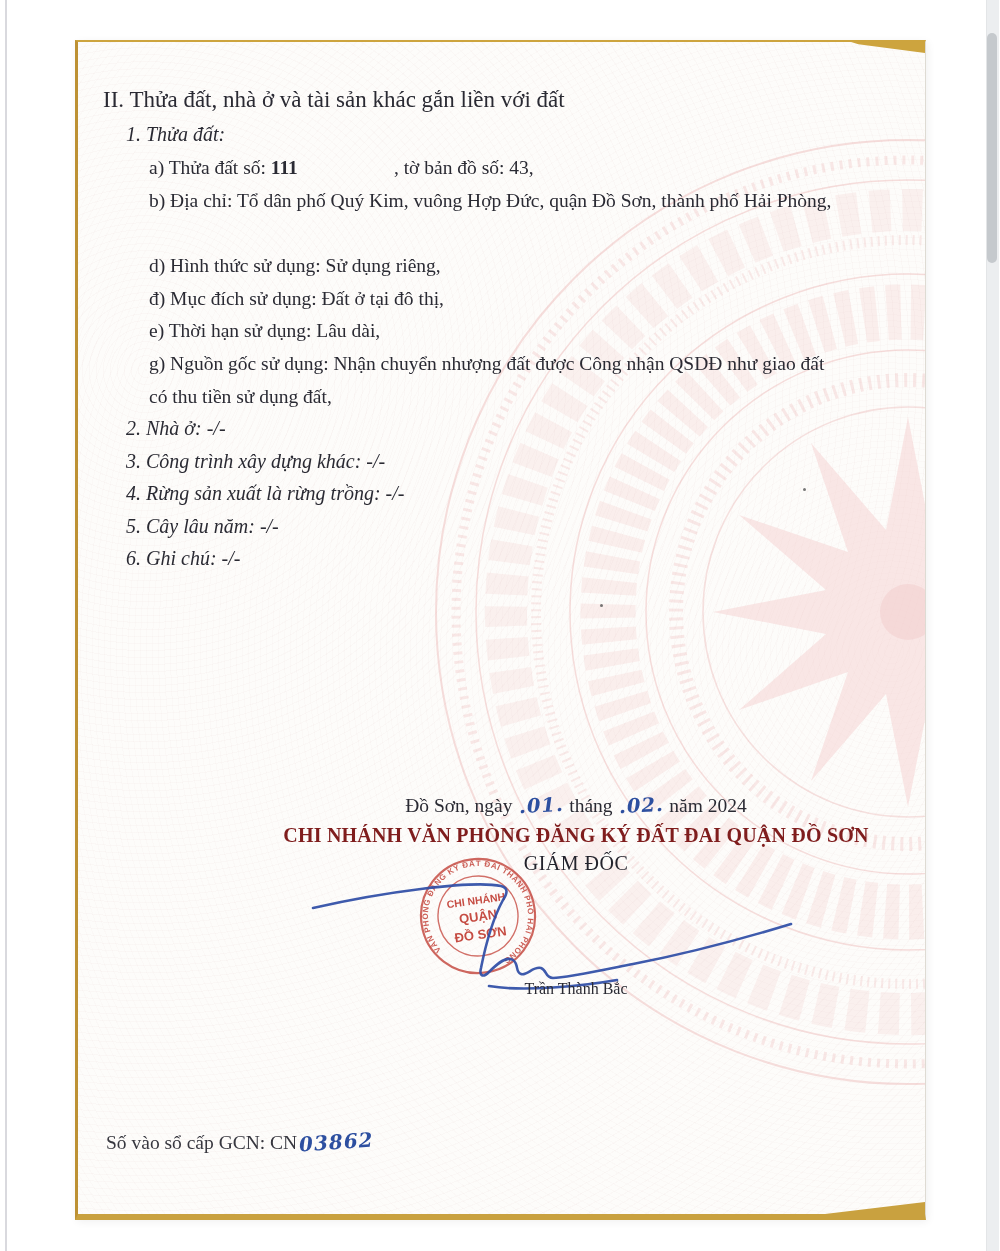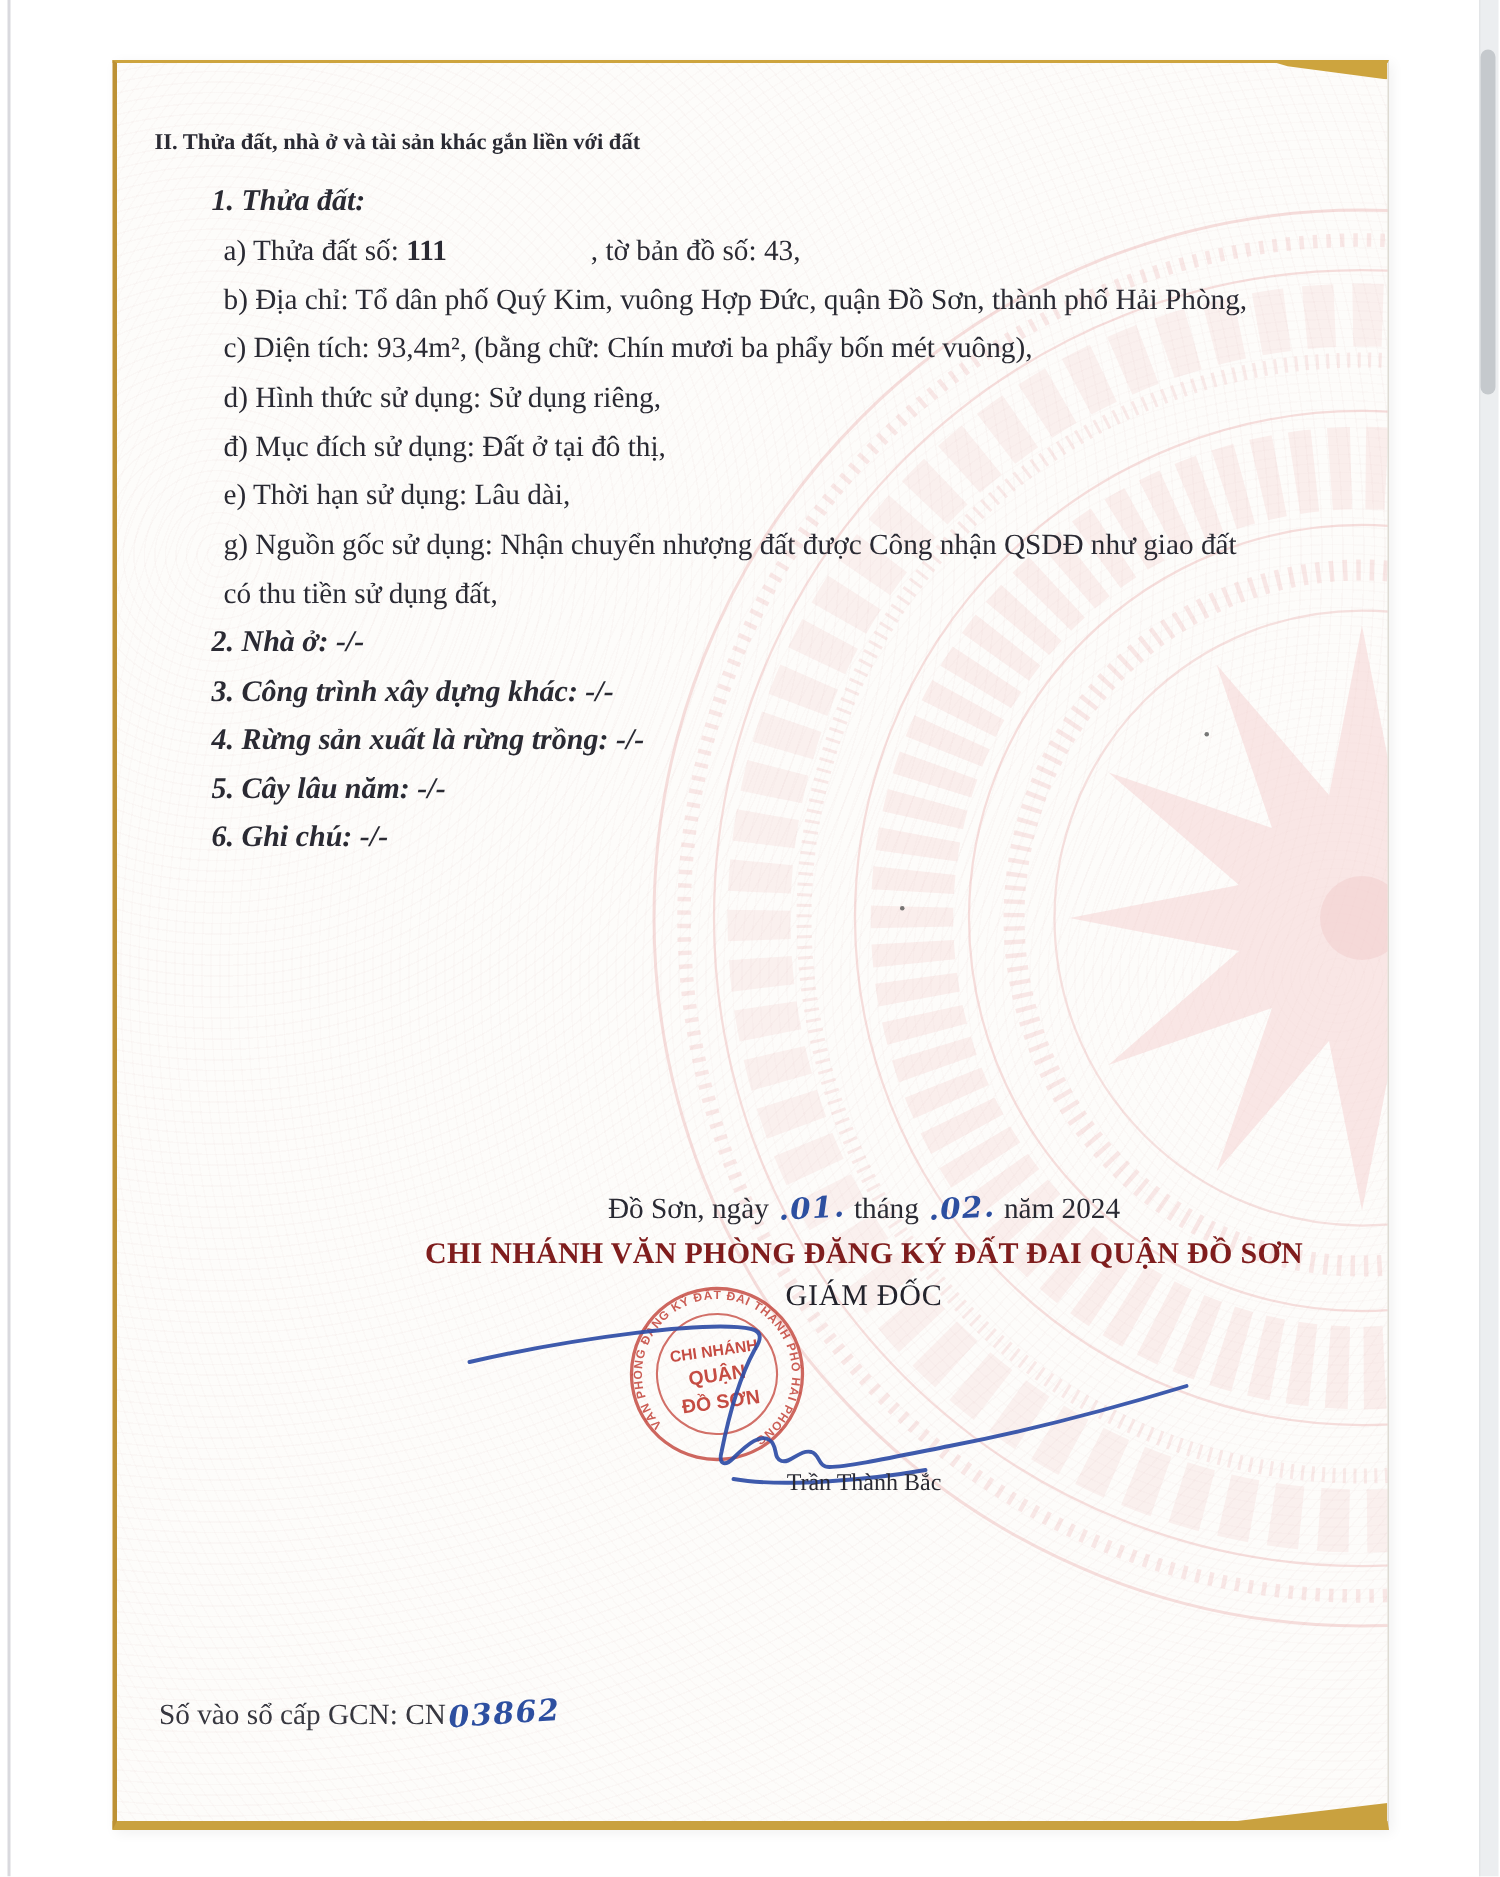--- a/index.html
+++ b/index.html
@@ -29,22 +29,22 @@
   }
   .gold-tr{position:absolute;top:0;right:0;width:74px;height:11px;background:#cda43e;
     clip-path:polygon(0 0,100% 0,100% 100%,10% 20%);}
   .gold-br{position:absolute;bottom:0;right:0;width:100px;height:12px;background:#c9a13f;
     clip-path:polygon(0 100%,100% 0,100% 100%);}
 
   .wm{position:absolute;left:290px;top:20px;width:570px;height:1120px;pointer-events:none;}
 
   .doc{position:absolute;inset:0;color:#2a2a33;}
   .line{position:absolute;white-space:nowrap;font-size:19.5px;line-height:1.2;}
-  .x-head{left:25px;font-size:15px;font-weight:700;}
-  .x-num{left:63px;font-size:20px;font-weight:700;font-style:italic;}
+  .x-head{left:25px;font-size:23px;font-weight:400;}
+  .x-num{left:48px;font-size:20px;font-weight:400;font-style:italic;}
   .x-let{left:71px;}
   .bold{font-weight:700;}
   .gap-a{display:inline-block;width:96px;}
 
   .sign-block{position:absolute;left:168px;top:752px;width:660px;text-align:center;z-index:2;}
   .date-line{font-size:19.5px;color:#2a2a33;}
   .hand{color:#2d4fa0;font-family:"DejaVu Serif",serif;font-style:italic;font-weight:600;
     display:inline-block;transform:rotate(-3deg);letter-spacing:1px;margin:0 3px;}
   .date-line .word{margin:0 3px;}
   .org-line{font-size:20px;font-weight:700;letter-spacing:.2px;margin-top:7px;color:#7f1d1d;}
@@ -91,21 +91,20 @@
 
   <div class="doc">
     <div class="line x-head" style="top:44px">II. Thửa đất, nhà ở và tài sản khác gắn liền với đất</div>
     <div class="line x-num" style="top:80px">1. Thửa đất:</div>
 
     <div class="line x-let" style="top:114px">
       <span>a) Thửa đất số: </span><span class="bold">111</span><span class="gap-a"></span><span>, tờ bản đồ số: 43,</span>
     </div>
 
     <div class="line x-let" style="top:147px">b) Địa chỉ: Tổ dân phố Quý Kim, vuông Hợp Đức, quận Đồ Sơn, thành phố Hải Phòng,</div>
-    <div class="line x-let" style="top:179px">c) Diện tích: 93,4m², (bằng chữ: Chín mươi ba phẩy bốn mét vuông),</div>
     <div class="line x-let" style="top:212px">d) Hình thức sử dụng: Sử dụng riêng,</div>
     <div class="line x-let" style="top:245px">đ) Mục đích sử dụng: Đất ở tại đô thị,</div>
     <div class="line x-let" style="top:277px">e) Thời hạn sử dụng: Lâu dài,</div>
     <div class="line x-let" style="top:310px">g) Nguồn gốc sử dụng: Nhận chuyển nhượng đất được Công nhận QSDĐ như giao đất</div>
     <div class="line x-let" style="top:343px">có thu tiền sử dụng đất,</div>
 
     <div class="line x-num" style="top:374px">2. Nhà ở: -/-</div>
     <div class="line x-num" style="top:407px">3. Công trình xây dựng khác: -/-</div>
     <div class="line x-num" style="top:439px">4. Rừng sản xuất là rừng trồng: -/-</div>
     <div class="line x-num" style="top:472px">5. Cây lâu năm: -/-</div>

